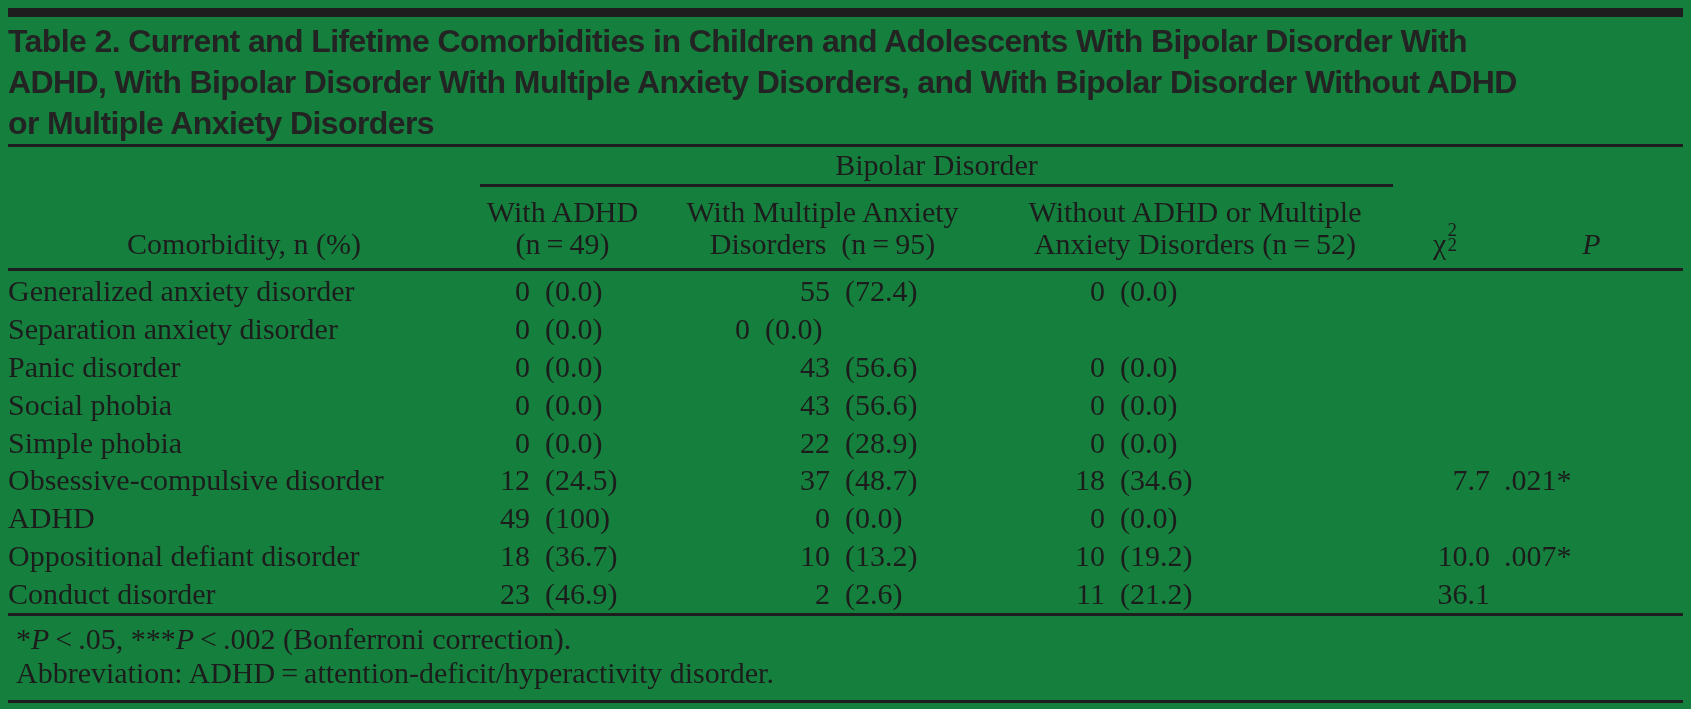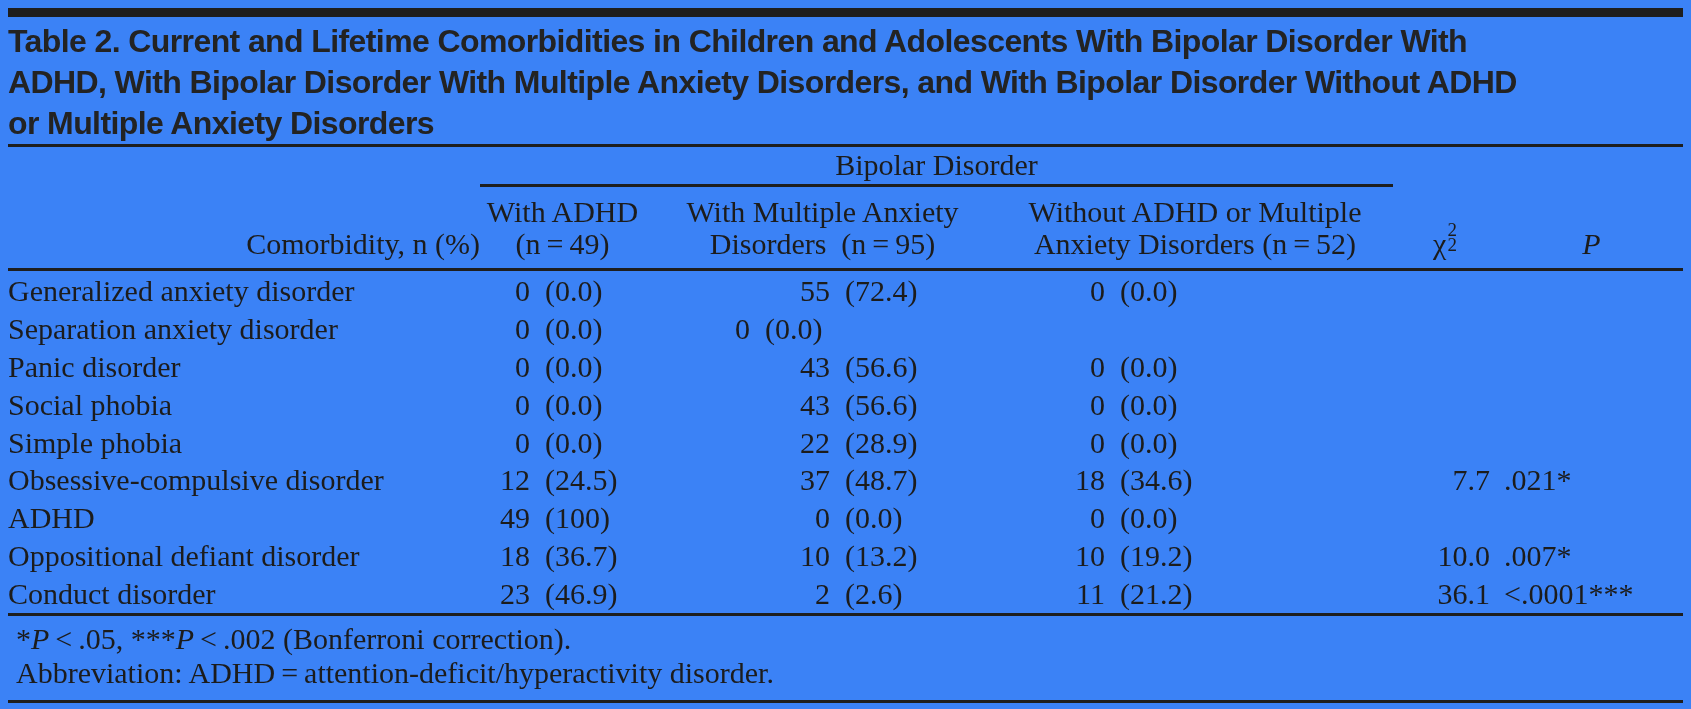--- a/index.html
+++ b/index.html
@@ -1,19 +1,19 @@
 <!DOCTYPE html>
 <html><head>
 <meta charset="utf-8">
 <style>
   html,body{margin:0;padding:0;background:#ffffff;}
   .page{
     position:relative;
     width:1691px;height:709px;
-    background:#3b82f6;
+    background:#15803d;
     font-family:"Liberation Serif", serif;
     color:#1c1c1c;
     overflow:hidden;
   }
   .topbar{
     position:absolute;left:8px;top:8px;width:1675px;height:9px;
     background:#1e1e1e;
   }
   .title{
     position:absolute;left:8px;top:21px;width:1678px;
@@ -42,21 +42,21 @@
   }
   .headrow{
     position:absolute;left:8px;top:188px;width:1675px;height:80px;
     font-size:30px;
     align-items:end;
   }
   .headrow .hc{
     text-align:center;line-height:32px;padding-bottom:8px;
   }
   .headrow .h0{
-    text-align:right;padding-bottom:8px;line-height:32px;
+    text-align:center;padding-bottom:8px;line-height:32px;
   }
   .headrow .h-chi,.headrow .h-p{
     text-align:center;padding-bottom:8px;line-height:32px;
   }
   .it{font-style:italic;}
   .chisq{display:inline-flex;align-items:flex-start;}
   .supsub{
     display:inline-flex;flex-direction:column;align-items:center;
     font-size:19px;line-height:15px;
     transform:translateY(-6px);
@@ -317,21 +317,20 @@
             <span class="pct">(2.6)</span>
           </span>
         </div>
         <div>
           <span class="val">
             <span class="num w3">11</span>
             <span class="pct">(21.2)</span>
           </span>
         </div>
         <div class="chi-cell">36.1</div>
-        <div class="p-cell">&lt;.0001***</div>
       </div>
     </div>
 
   <div class="rule rule-body"></div>
 
   <div class="footnotes">
     <div>
       <span>*</span><span class="it">P</span><span> &lt; .05, ***</span><span class="it">P</span><span> &lt; .002 (Bonferroni correction).</span>
     </div>
     <div>Abbreviation: ADHD = attention-deficit/hyperactivity disorder.</div>

